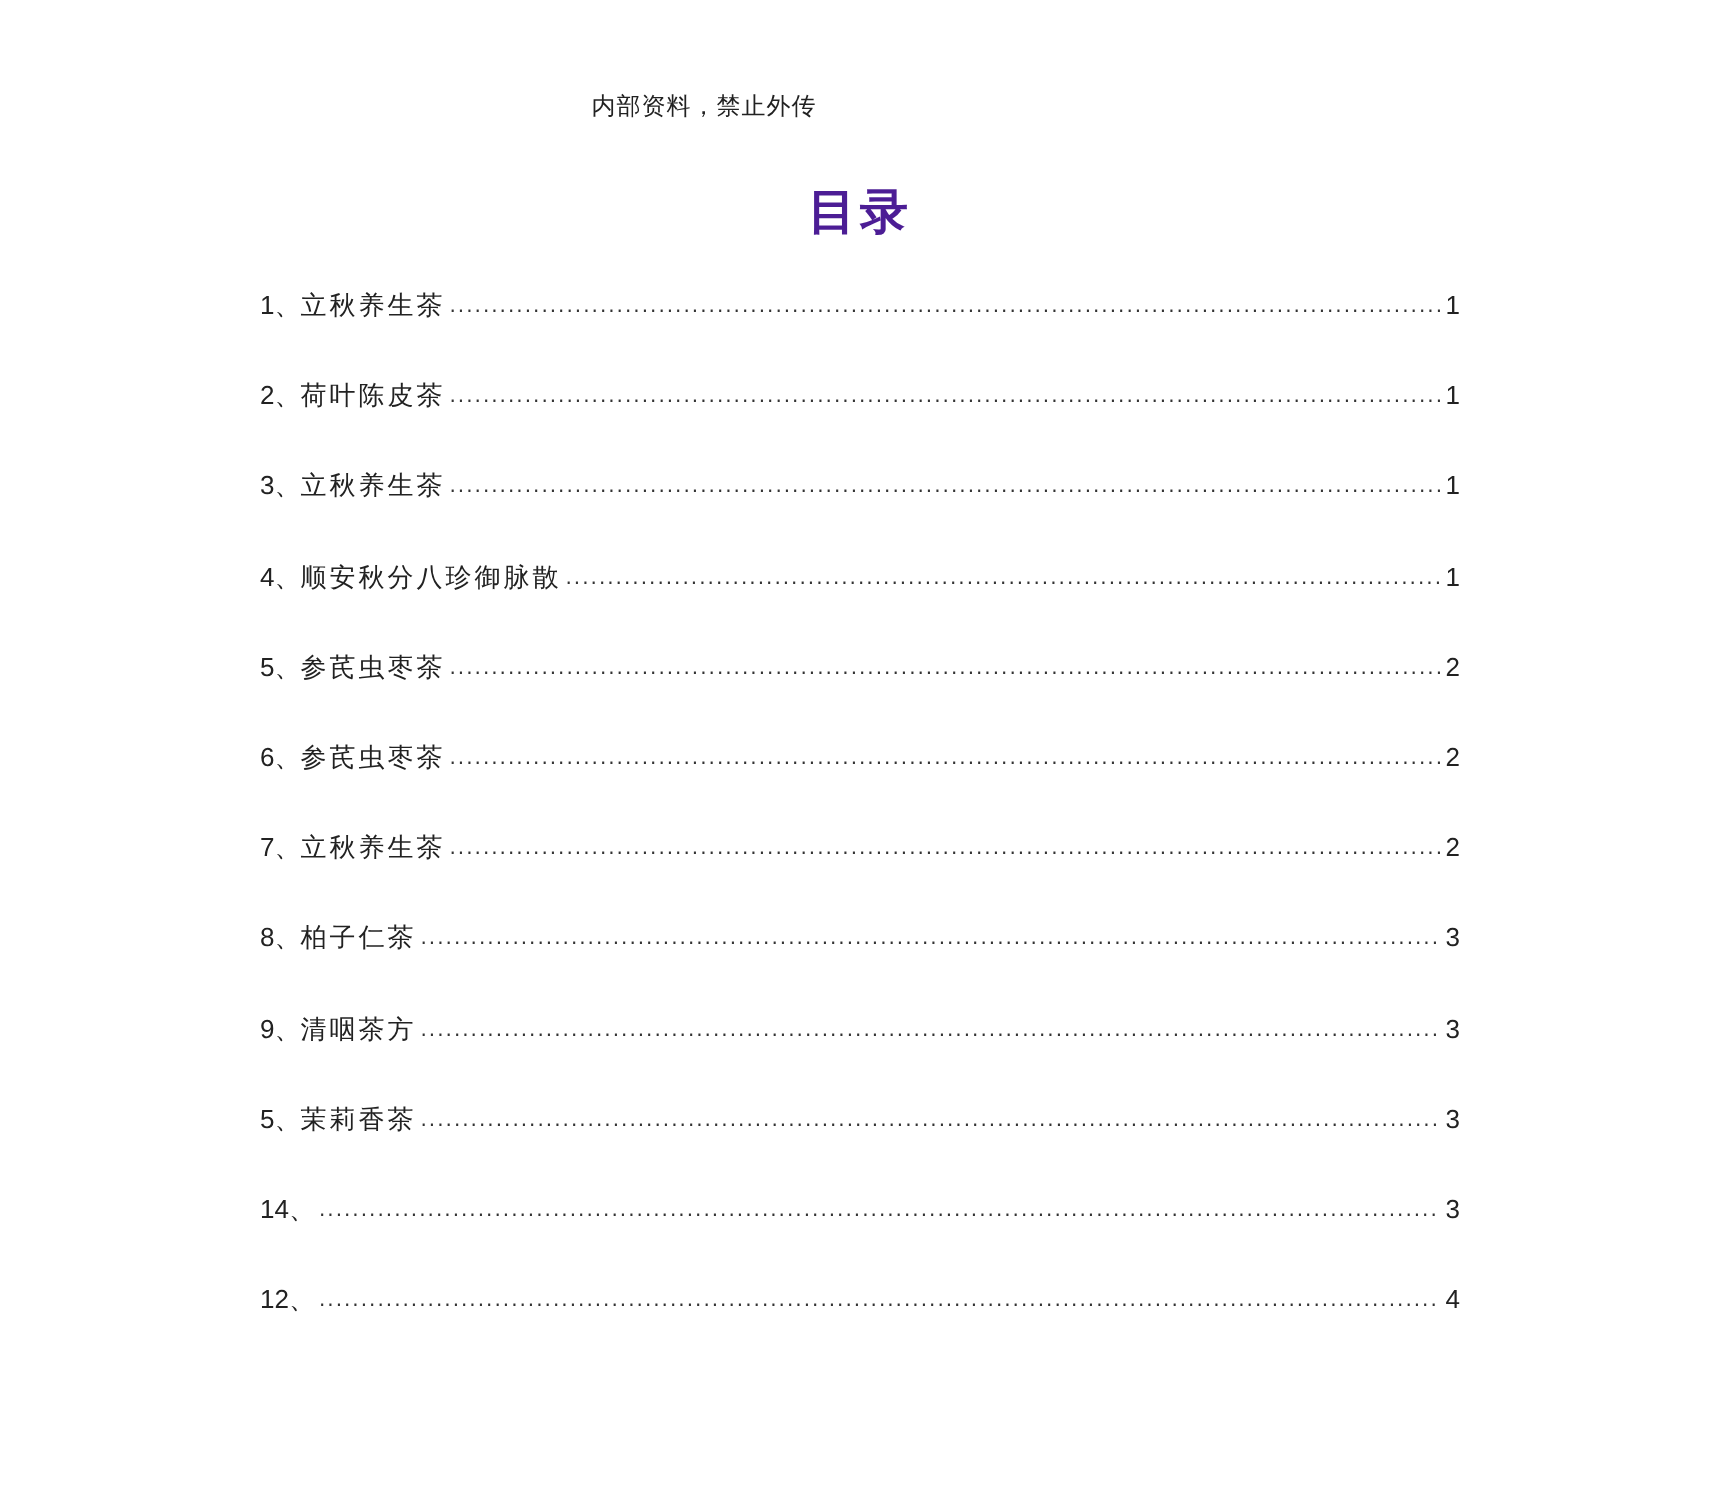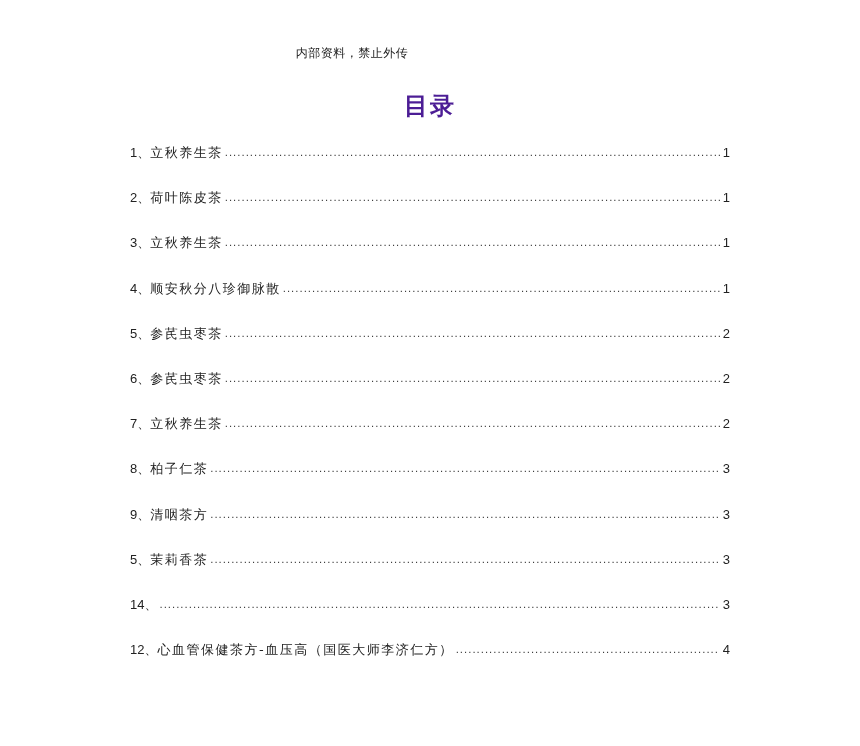--- a/index.html
+++ b/index.html
@@ -150,17 +150,16 @@
     <span class="toc-leader"></span>
     <span class="toc-page">3</span>
   </li>
   <li class="toc-entry">
     <span class="toc-num">14、</span>
     <span class="toc-leader"></span>
     <span class="toc-page">3</span>
   </li>
   <li class="toc-entry">
     <span class="toc-num">12、</span>
-    <span class="toc-text">心血管保健茶方-血压高（国医大师李济仁方）</span>
     <span class="toc-leader"></span>
     <span class="toc-page">4</span>
   </li>
 </ul>
 
 </body></html>

